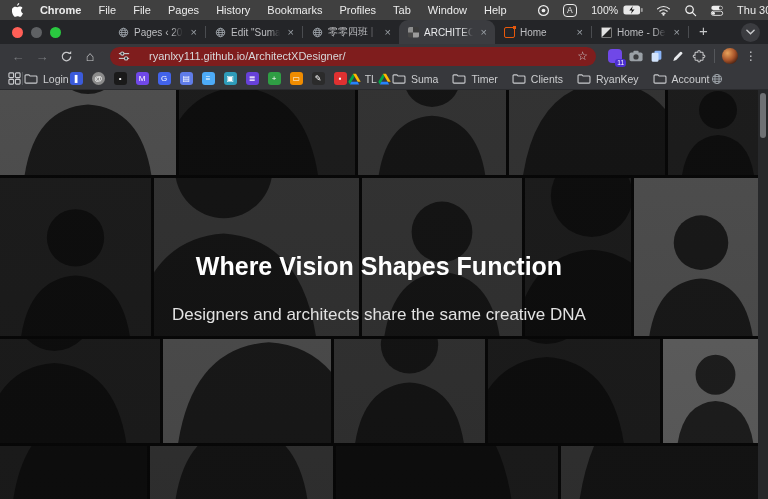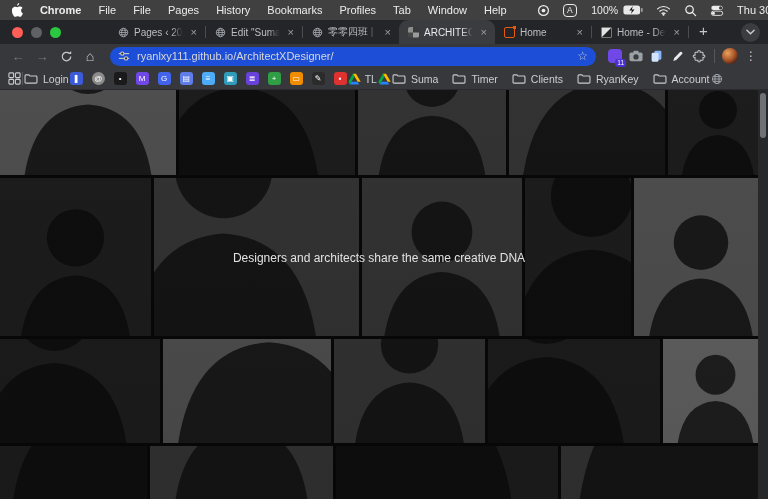--- a/index.html
+++ b/index.html
@@ -43,22 +43,22 @@
     border:1px solid #777; }
   .newtab { color:#c8c9cb; font-size:15px; padding:0 10px 3px 10px; align-self:center; cursor:pointer; }
   .tabsearch { margin-left:auto; align-self:center; margin-right:8px; width:19px; height:19px; border-radius:50%;
     background:#3b3c40; display:flex; align-items:center; justify-content:center; cursor:pointer; }
 
   
   .toolbar { height:24px; background:#37383c; display:flex; align-items:center; padding:0 8px; gap:4px; }
   .nav-btn { width:20px; height:20px; display:flex; align-items:center; justify-content:center;
     font-size:13px; color:#c8c9cb; }
   .nav-btn.dim { color:#77797d; }
-  .addr { flex:1; height:19px; margin:0 6px; background:#1d4ed8; border-radius:10px; display:flex;
-    align-items:center; padding:0 8px; gap:7px; }
+  .addr { flex:1; height:19px; margin:0 6px; background:#7f1d1d; border-radius:10px; display:flex;
+    align-items:center; padding:0 8px; gap:19px; }
   .addr-url { flex:1; color:#d7d8da; font-size:11px; white-space:nowrap; overflow:hidden; }
   .star { color:#c7c8ca; font-size:12px; }
   .ext { width:17px; height:17px; display:flex; align-items:center; justify-content:center; position:relative; }
   .ext-purple { background:#7048e8; border-radius:4px; width:14px; height:14px; }
   .ext-badge { position:absolute; right:-3px; bottom:-2px; background:#4c2fd1; color:#fff; font-size:6.5px;
     padding:0.5px 2px; border-radius:3px; line-height:7px; }
   .toolbar-sep { width:1px; height:14px; background:#55575b; margin:0 3px; }
   .avatar { width:16px; height:16px; border-radius:50%;
     background:radial-gradient(circle at 35% 32%,#e8a35c,#a8542a 48%,#38180d 85%); }
   .dots { color:#c8c9cb; font-size:12px; letter-spacing:0; padding:0 3px; }
@@ -79,21 +79,21 @@
   .tile { position:absolute; overflow:hidden; }
   .tile svg { width:100%; height:100%; display:block; }
   .v1 { background:#989898; color:#2d2d2d; } .v2 { background:#343434; color:#171717; }
   .v3 { background:#616161; color:#242424; } .v5 { background:#bdbdbd; color:#383838; }
   .p2 svg { transform:translateX(-16%) scale(1.25); transform-origin:50% 100%; }
   .p3 svg { transform:translateX(13%) scale(1.5); transform-origin:50% 100%; }
   .overlay { position:absolute; inset:0; background:linear-gradient(rgba(5,5,5,.50),rgba(5,5,5,.56)); }
   .hero { position:absolute; top:138px; left:0; width:758px; text-align:center; color:#fff; }
   .hero h1 { font-size:46px; font-weight:800; letter-spacing:.5px; color:#fafafa; line-height:1.1; }
   .hero h2 { font-size:25px; font-weight:700; margin-top:24px; }
-  .hero p { font-size:12px; color:#e2e2e2; margin-top:20px; line-height:1.7; }
+  .hero p { font-size:17px; color:#e2e2e2; margin-top:20px; line-height:1.7; }
   .scrollbar { position:absolute; right:0; top:0; width:10px; height:100%; background:#27282a; }
   .scroll-thumb { position:absolute; top:3px; left:2px; width:6px; height:45px; background:#6f7174; border-radius:3px; }
 </style>
 </head>
 <body>
 
 <div class="screen">
 
   <div class="menubar">
     <span class="apple">
@@ -499,20 +499,21 @@
         </div>
         <div class="tile v3 p3" style="left: 561px; top: 356px; width: 207px; height: 53px;">
           <svg viewBox="0 0 100 110" preserveAspectRatio="xMidYMax slice">
             <circle cx="50" cy="45" r="19" fill="currentColor"></circle>
             <path d="M14 110 Q20 72 50 70 Q80 72 86 110 Z" fill="currentColor"></path>
           </svg>
         </div>
       </div>
     <div class="overlay"></div>
     <div class="hero">
+      <h2>Where Vision Shapes Function</h2>
       <p>
         <span>Designers and architects share the same creative DNA</span><br>
       </p>
     </div>
     <div class="scrollbar">
       <div class="scroll-thumb"></div>
     </div>
   </div>
 
 </div>

